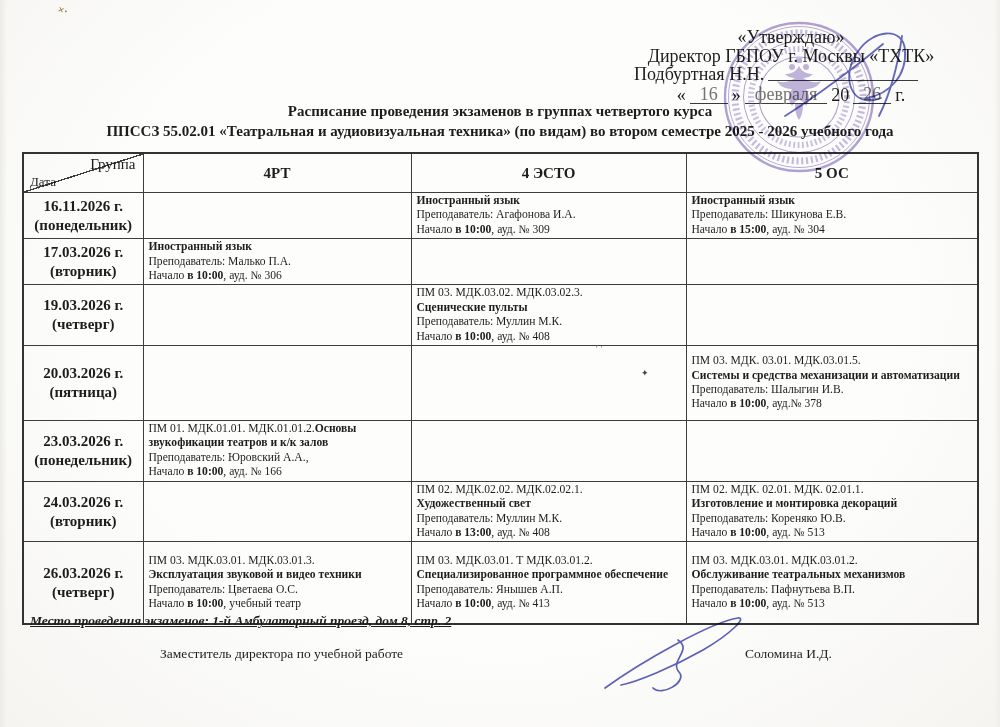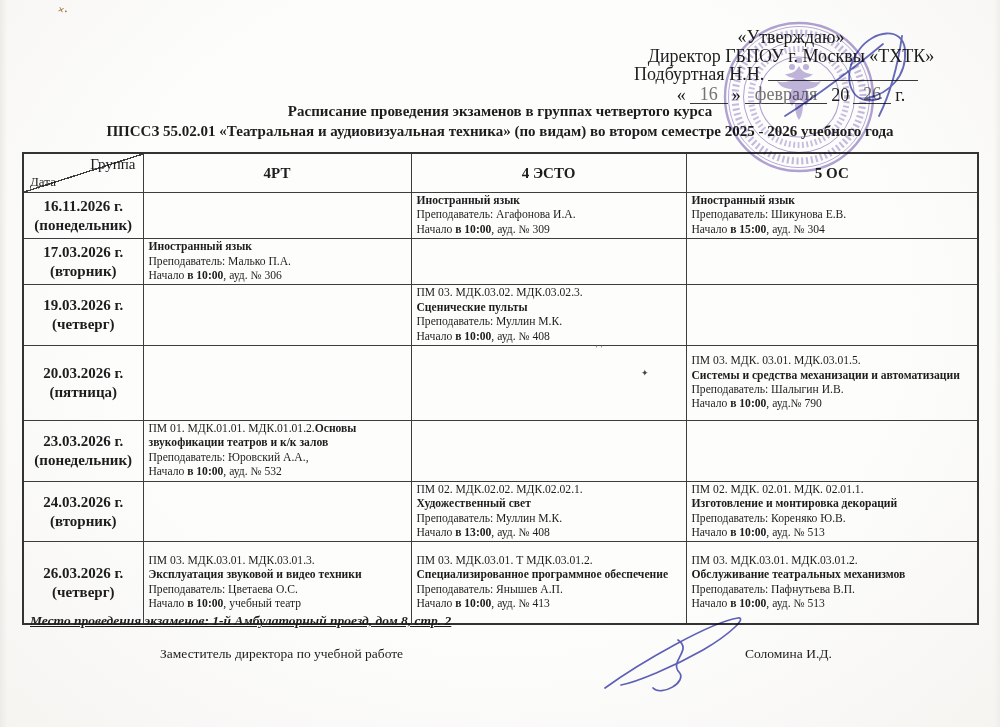--- a/index.html
+++ b/index.html
@@ -164,32 +164,32 @@
         <td class="c-date">
           <div>20.03.2026 г.</div>
           <div>(пятница)</div>
         </td>
         <td class="c-exam"></td>
         <td class="c-exam"></td>
         <td class="c-exam">
           <p class="code"><span>ПМ 03. МДК. 03.01. МДК.03.01.5.</span></p>
           <p class="subj">Системы и средства механизации и автоматизации</p>
           <p>Преподаватель: Шалыгин И.В.</p>
-          <p class="start"><span>Начало </span><b>в 10:00</b><span>, ауд.№ 790</span></p>
+          <p class="start"><span>Начало </span><b>в 10:00</b><span>, ауд.№ 378</span></p>
         </td>
       </tr>
       <tr>
         <td class="c-date">
           <div>23.03.2026 г.</div>
           <div>(понедельник)</div>
         </td>
         <td class="c-exam">
           <p class="code"><span>ПМ 01. МДК.01.01. МДК.01.01.2.</span><span class="subj">Основы звукофикации театров и к/к залов</span></p>
           <p>Преподаватель: Юровский А.А.,</p>
-          <p class="start"><span>Начало </span><b>в 10:00</b><span>, ауд. № 532</span></p>
+          <p class="start"><span>Начало </span><b>в 10:00</b><span>, ауд. № 166</span></p>
         </td>
         <td class="c-exam"></td>
         <td class="c-exam"></td>
       </tr>
       <tr>
         <td class="c-date">
           <div>24.03.2026 г.</div>
           <div>(вторник)</div>
         </td>
         <td class="c-exam"></td>

